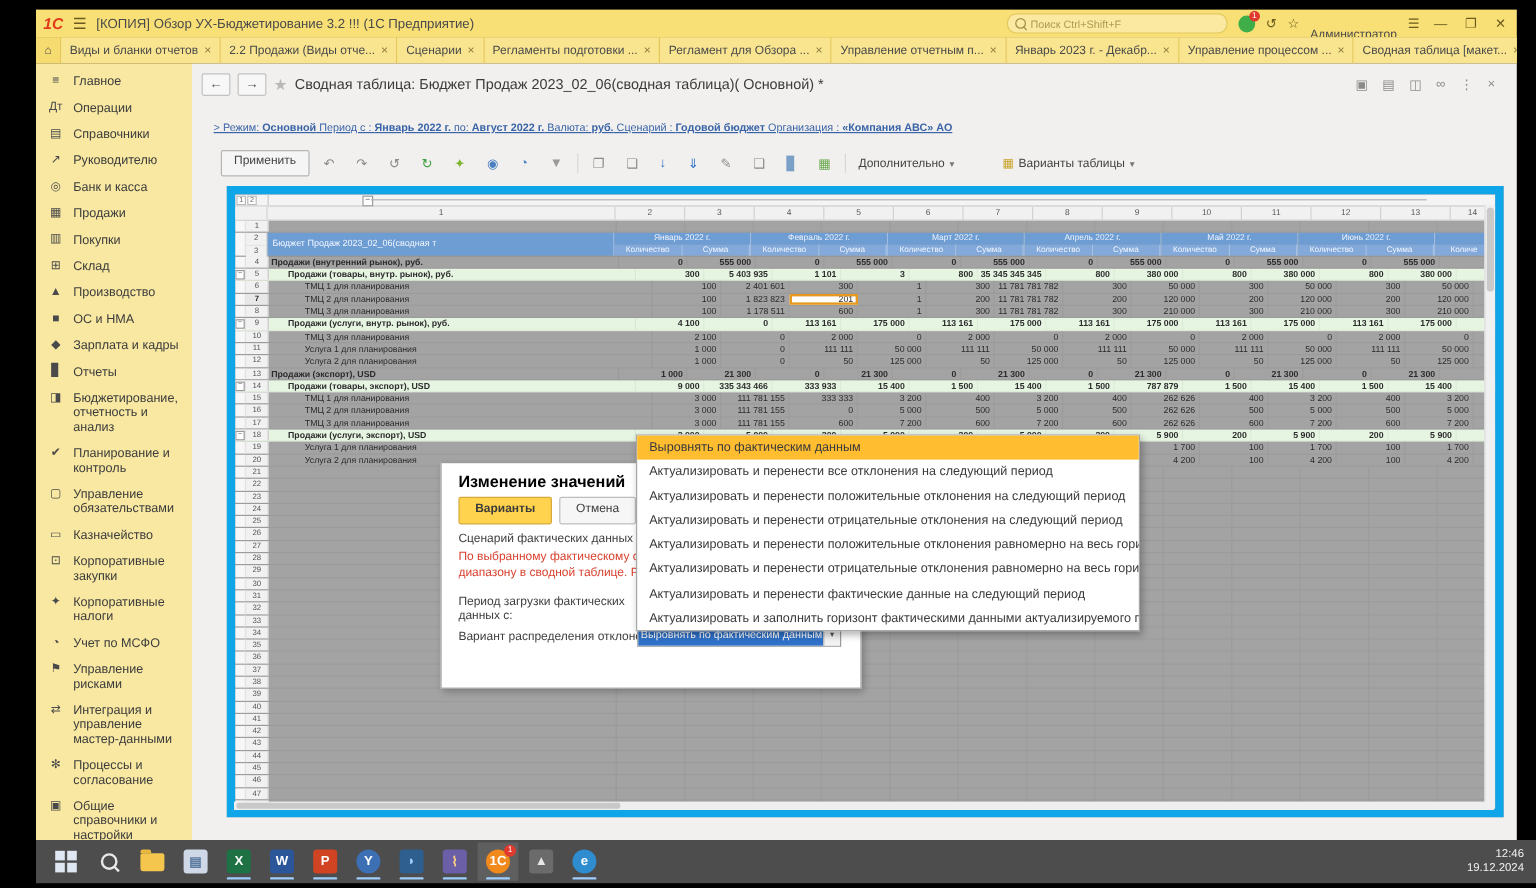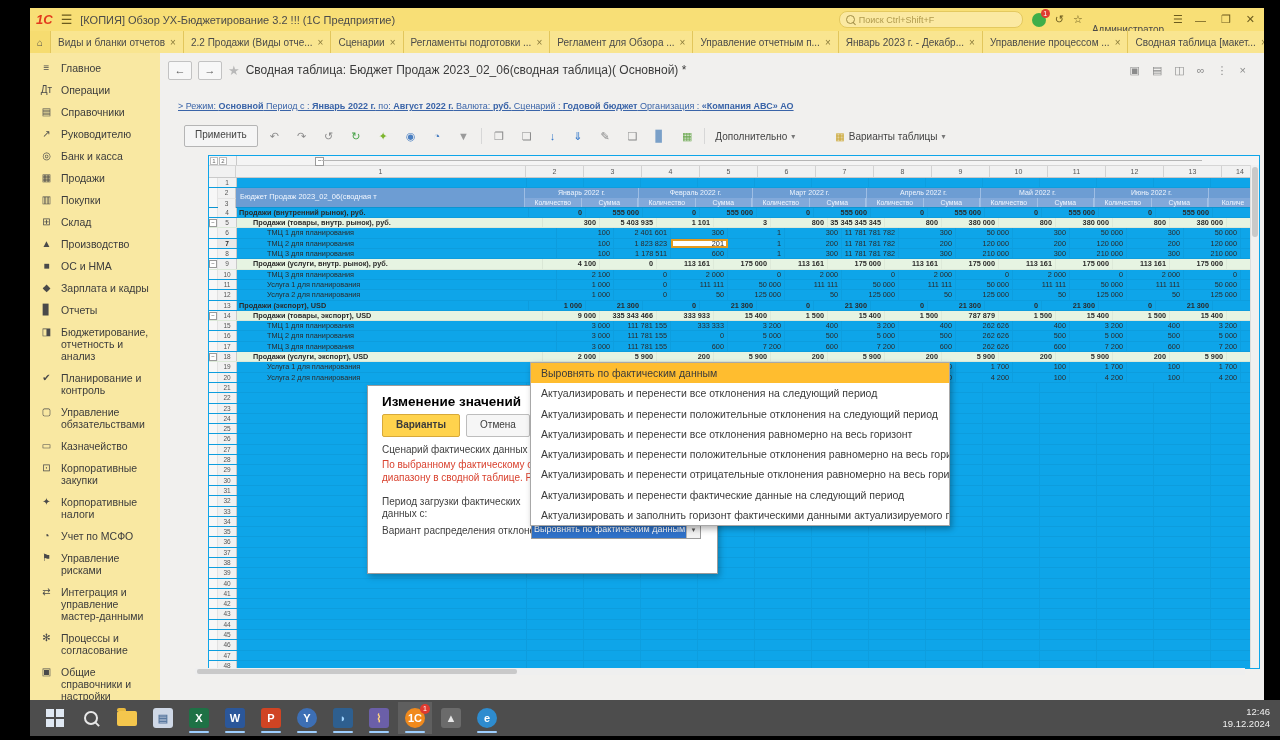--- a/index.html
+++ b/index.html
@@ -45,21 +45,21 @@
   #params b{font-weight:bold;}
 
   #toolbar{left:8px;top:70px;width:1090px;height:26px;position:absolute;display:flex;align-items:center;gap:10px;padding-left:16px;}
   #apply-btn{height:20px;padding:0 10px;background:#f5f5f5;border:1px solid #b5b5b5;border-radius:2px;font-size:10px;color:#444;line-height:18px;}
   .tool-ico{font-size:11px;color:#8a8a8a;padding:0 2px;}
   .tsep{width:1px;height:16px;background:#d7d7d7;}
   .tool-label{font-size:10px;color:#444;display:flex;align-items:center;gap:4px;}
   .caret{font-size:8px;color:#777;}
 
   
-  #grid{left:48px;top:102px;width:1050px;height:512px;position:absolute;background:#0ea5e9;overflow:hidden;border:1px solid #0ea5e9;}
+  #grid{left:29px;top:102px;width:1050px;height:512px;position:absolute;background:#a3a3a3;overflow:hidden;border:7px solid #0ea5e9;}
   .g-toprow{height:9px;display:flex;background:#f4f4f4;border-bottom:1px solid #d5d5d5;position:relative;}
   .g-minusbox{position:absolute;left:106px;top:1px;width:7px;height:7px;border:1px solid #9a9a9a;background:#fff;font-size:7px;line-height:5px;text-align:center;color:#555;}
   .g-groupline{position:absolute;left:113px;top:4px;width:880px;height:1px;background:#b5b5b5;}
   .g-corner{width:26px;border-right:1px solid #c9c9c9;font-size:6px;color:#666;display:flex;gap:1px;padding-left:1px;}
   .g-corner span{border:1px solid #bbb;background:#fff;width:6px;height:6px;line-height:6px;text-align:center;margin-top:1px;}
   .g-colhdr{height:11px;display:flex;background:#f1f1f1;border-bottom:1px solid #c9c9c9;}
   .g-colhdr .hc{border-right:1px solid #d2d2d2;font-size:7px;color:#555;text-align:center;line-height:11px;}
   .hc.w0{width:26px;background:#f1f1f1;}
   .hc.w1{width:289px;}
   .hc.wn{width:57px;}
@@ -1299,21 +1299,21 @@
   <div id="dlg-combo">
     <span class="val">Выровнять по фактическим данным</span>
     <span class="btn">▾</span>
   </div>
 </div>
 
 <div id="dropdown">
     <div class="dd-item hl">Выровнять по фактическим данным</div>
     <div class="dd-item">Актуализировать и перенести все отклонения на следующий период</div>
     <div class="dd-item">Актуализировать и перенести положительные отклонения на следующий период</div>
-    <div class="dd-item">Актуализировать и перенести все отклонения равномерно на весь горизонт</div>
+    <div class="dd-item">Актуализировать и перенести отрицательные отклонения на следующий период</div>
     <div class="dd-item">Актуализировать и перенести положительные отклонения равномерно на весь горизонт</div>
     <div class="dd-item">Актуализировать и перенести отрицательные отклонения равномерно на весь горизонт</div>
     <div class="dd-item">Актуализировать и перенести фактические данные на следующий период</div>
     <div class="dd-item">Актуализировать и заполнить горизонт фактическими данными актуализируемого периода</div>
   </div>
 
 <div id="taskbar" class="abs">
   <span id="tk-apps" style="display:flex;">
       <div class="tk-slot">
         <div class="tk-start">

